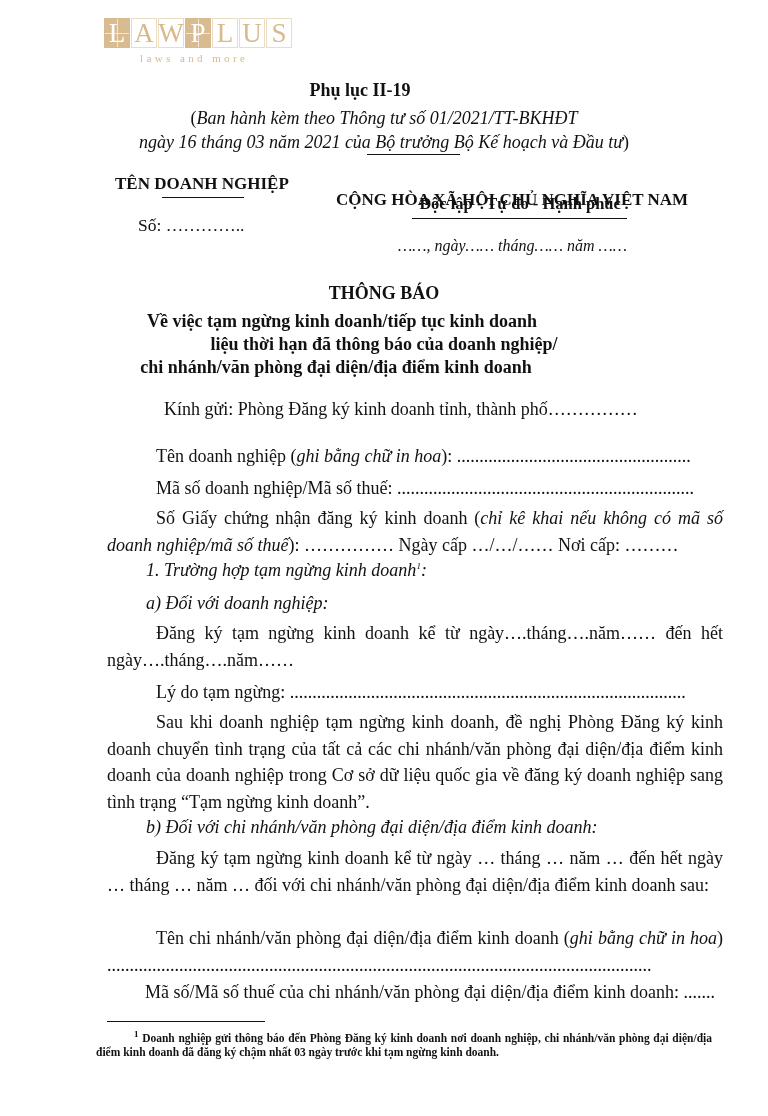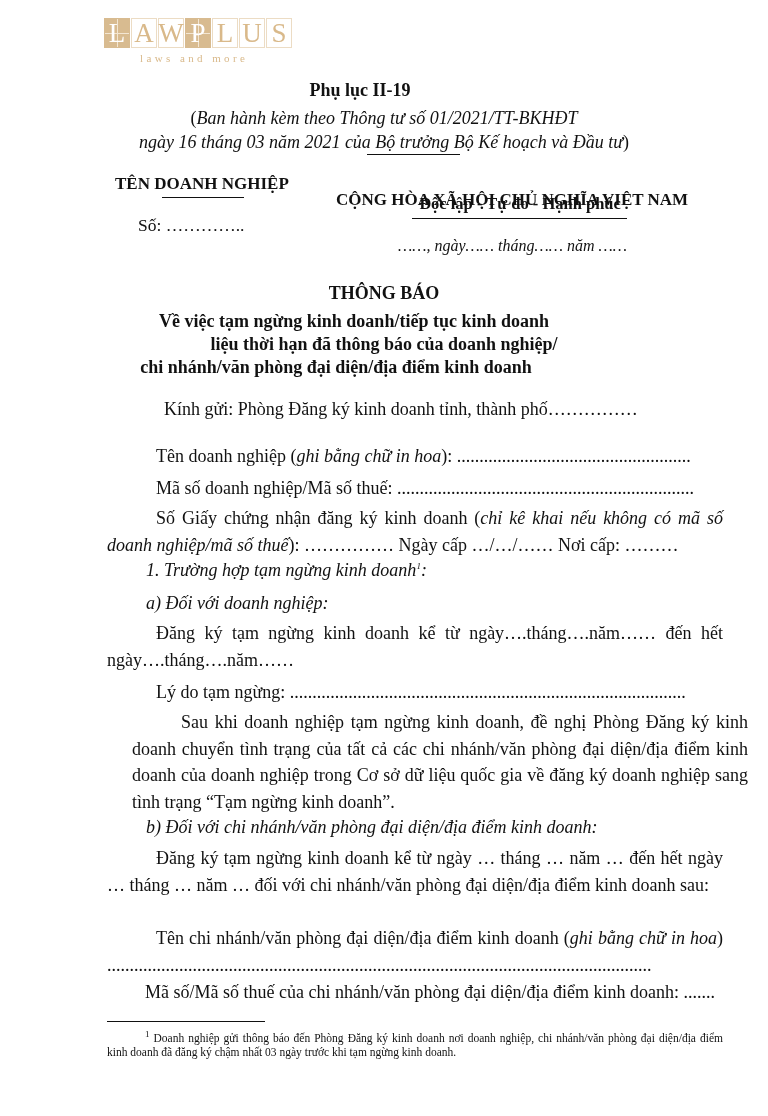--- a/index.html
+++ b/index.html
@@ -19,21 +19,21 @@
               font-family: "Liberation Serif", serif; }
 
   .abs { position: absolute; white-space: nowrap; }
   .c { text-align: center; }
   .b { font-weight: bold; }
   .i { font-style: italic; }
   .t17 { font-size: 17.5px; line-height: 24px; }
   .t18 { font-size: 18px; line-height: 25px; }
   .rule { position: absolute; border-top: 1.3px solid #111; height: 0; }
   .para { position: absolute; left: 107px; width: 616px; font-size: 18px; line-height: 26.5px; text-align: justify; }
-  .fn { position: absolute; left: 107px; width: 616px; font-size: 11.5px; line-height: 14px; text-align: justify; }
+  .fn { position: absolute; left: 96px; width: 616px; font-size: 11.5px; line-height: 14px; text-align: justify; font-weight: bold; }
   sup { font-size: 9px; line-height: 0; }
 </style>
 </head>
 <body>
 
 <div class="logo">
   <div class="logo-row" id="logo-row">
       <div class="lbox filled">
         <span>L</span>
       </div>
@@ -71,21 +71,21 @@
 <div class="abs b t17" style="left:115px;top:172px;font-size:17px;">TÊN DOANH NGHIỆP</div>
 <div class="rule" style="left:162px;width:82px;top:197px;"></div>
 <div class="abs t17" style="left:138px;top:213px;">Số: …………..</div>
 
 <div class="abs b t17" style="left:336px;top:188px;font-size:17px;">CỘNG HÒA XÃ HỘI CHỦ NGHĨA VIỆT NAM</div>
 <div class="abs b t17 c" style="left:336px;width:368px;top:192px;font-size:16.5px;">Độc lập - Tự do - Hạnh phúc</div>
 <div class="rule" style="left:412px;width:215px;top:218px;"></div>
 <div class="abs i t17" style="left:398px;top:234px;font-size:16px;">……, ngày…… tháng…… năm ……</div>
 
 <div class="abs c b t18" style="left:0;width:768px;top:281px;">THÔNG BÁO</div>
-<div class="abs c b t18" style="left:12px;width:684px;top:309px;">Về việc tạm ngừng kinh doanh/tiếp tục kinh doanh</div>
+<div class="abs c b t18" style="left:0;width:684px;top:309px;">Về việc tạm ngừng kinh doanh/tiếp tục kinh doanh</div>
 <div class="abs c b t18" style="left:0;width:768px;top:332px;">liệu thời hạn đã thông báo của doanh nghiệp/</div>
 <div class="abs c b t18" style="left:0;width:672px;top:355px;">chi nhánh/văn phòng đại diện/địa điểm kinh doanh</div>
 
 <div class="abs t18" style="left:164px;top:397px;">Kính gửi: Phòng Đăng ký kinh doanh tỉnh, thành phố……………</div>
 
 <div class="abs t18" style="left:156px;top:444px;">
   <span>Tên doanh nghiệp (</span><span class="i">ghi bằng chữ in hoa</span><span>): ....................................................</span>
 </div>
 <div class="abs t18" style="left:156px;top:476px;">Mã số doanh nghiệp/Mã số thuế: ..................................................................</div>
 
@@ -93,21 +93,21 @@
   <span>Số Giấy chứng nhận đăng ký kinh doanh (</span><span class="i">chỉ kê khai nếu không có mã số doanh nghiệp/mã số thuế</span><span>): …………… Ngày cấp …/…/…… Nơi cấp: ………</span>
 </div>
 
 <div class="abs i t18" style="left:146px;top:558px;">
   <span>1. Trường hợp tạm ngừng kinh doanh</span><sup>1</sup><span>:</span>
 </div>
 <div class="abs i t18" style="left:146px;top:591px;">a) Đối với doanh nghiệp:</div>
 
 <div class="para" style="top:620px;text-indent:49px;">Đăng ký tạm ngừng kinh doanh kể từ ngày….tháng….năm…… đến hết ngày….tháng….năm……</div>
 <div class="abs t18" style="left:156px;top:680px;">Lý do tạm ngừng: ........................................................................................</div>
-<div class="para" style="top:709px;text-indent:49px;margin-left:25px;">Sau khi doanh nghiệp tạm ngừng kinh doanh, đề nghị Phòng Đăng ký kinh doanh chuyển tình trạng của tất cả các chi nhánh/văn phòng đại diện/địa điểm kinh doanh của doanh nghiệp trong Cơ sở dữ liệu quốc gia về đăng ký doanh nghiệp sang tình trạng “Tạm ngừng kinh doanh”.</div>
+<div class="para" style="top:709px;text-indent:49px;">Sau khi doanh nghiệp tạm ngừng kinh doanh, đề nghị Phòng Đăng ký kinh doanh chuyển tình trạng của tất cả các chi nhánh/văn phòng đại diện/địa điểm kinh doanh của doanh nghiệp trong Cơ sở dữ liệu quốc gia về đăng ký doanh nghiệp sang tình trạng “Tạm ngừng kinh doanh”.</div>
 
 <div class="abs i t18" style="left:146px;top:815px;">b) Đối với chi nhánh/văn phòng đại diện/địa điểm kinh doanh:</div>
 <div class="para" style="top:845px;text-indent:49px;">Đăng ký tạm ngừng kinh doanh kể từ ngày … tháng … năm … đến hết ngày … tháng … năm … đối với chi nhánh/văn phòng đại diện/địa điểm kinh doanh sau:</div>
 
 <div class="para" style="top:925px;text-indent:49px;">
   <span>Tên chi nhánh/văn phòng đại diện/địa điểm kinh doanh (</span><span class="i">ghi bằng chữ in hoa</span><span>) .........................................................................................................................</span>
 </div>
 <div class="abs t18" style="left:145px;top:980px;">Mã số/Mã số thuế của chi nhánh/văn phòng đại diện/địa điểm kinh doanh:  .......</div>
 
 <div class="rule" style="left:107px;width:158px;top:1021px;"></div>

